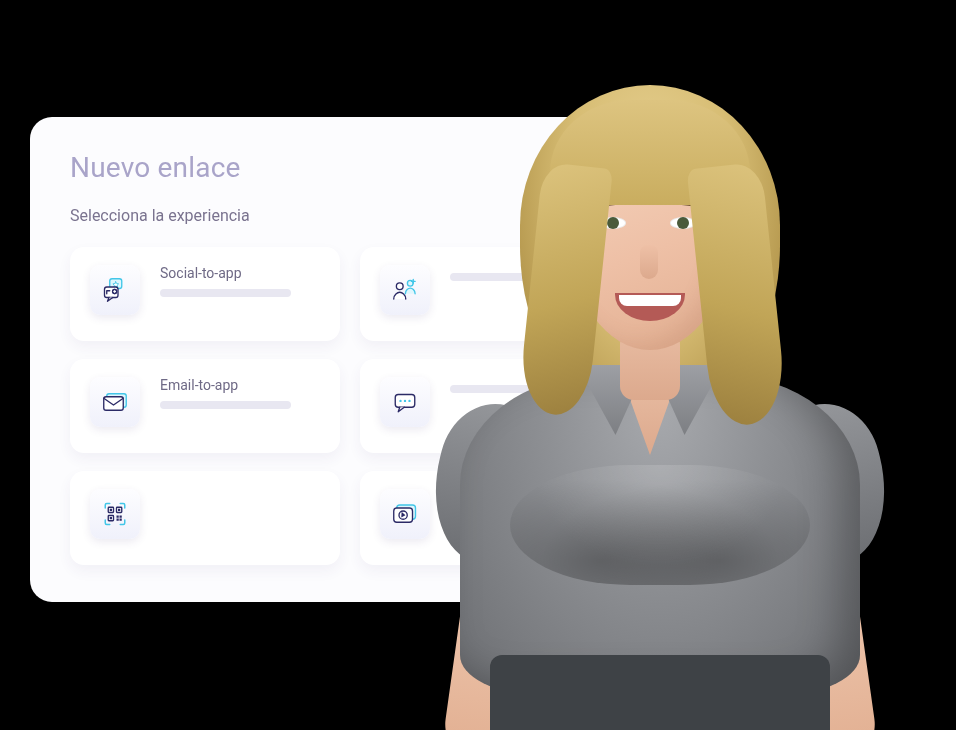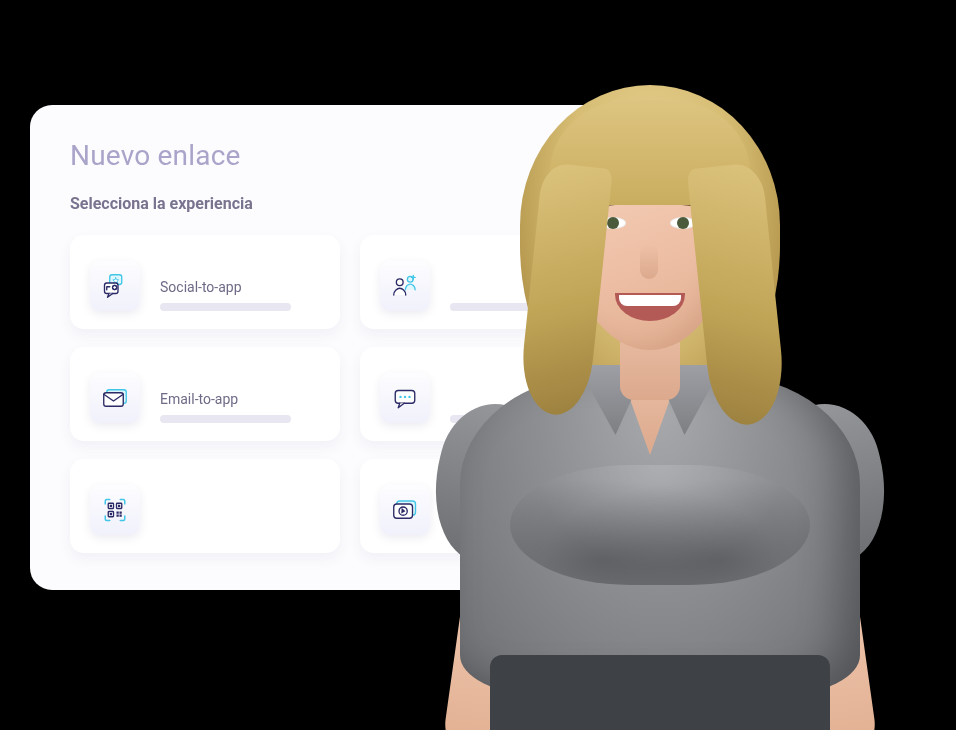--- a/index.html
+++ b/index.html
@@ -1,54 +1,54 @@
 <!DOCTYPE html>
 <html><head>
 <meta charset="utf-8">
 <style>
   * { box-sizing: border-box; margin: 0; padding: 0; }
   html, body { width: 956px; height: 730px; background: #000; font-family: -apple-system, BlinkMacSystemFont, "Segoe UI", Roboto, "Helvetica Neue", Arial, sans-serif; overflow: hidden; position: relative; }
 
   .panel {
     position: absolute;
     left: 30px;
-    top: 105px;
+    top: 117px;
     width: 640px;
     height: 485px;
     background: #fcfcfe;
     border-radius: 22px;
     padding: 34px 40px 28px 40px;
     box-shadow: 0 2px 8px rgba(0,0,0,0.04);
   }
   .panel-title {
     font-size: 28px;
     font-weight: 400;
     color: #a9a4c9;
     letter-spacing: 0.2px;
     margin-bottom: 22px;
   }
   .panel-subtitle {
     font-size: 16px;
-    font-weight: 700;
+    font-weight: 400;
     color: #7a738f;
     margin-bottom: 22px;
   }
 
   .grid {
     display: grid;
     grid-template-columns: 1fr 1fr;
     gap: 18px 20px;
   }
   .card {
     background: #ffffff;
     border-radius: 14px;
     box-shadow: 0 6px 14px rgba(70,50,120,0.06);
     padding: 18px 20px;
     display: flex;
-    align-items: flex-end;
+    align-items: flex-start;
     gap: 20px;
     height: 94px;
   }
   .card.right {  }
 
   .icon-frame {
     width: 50px;
     height: 50px;
     border-radius: 10px;
     background: linear-gradient(180deg, #fdfdff 0%, #f0f1fb 100%);

